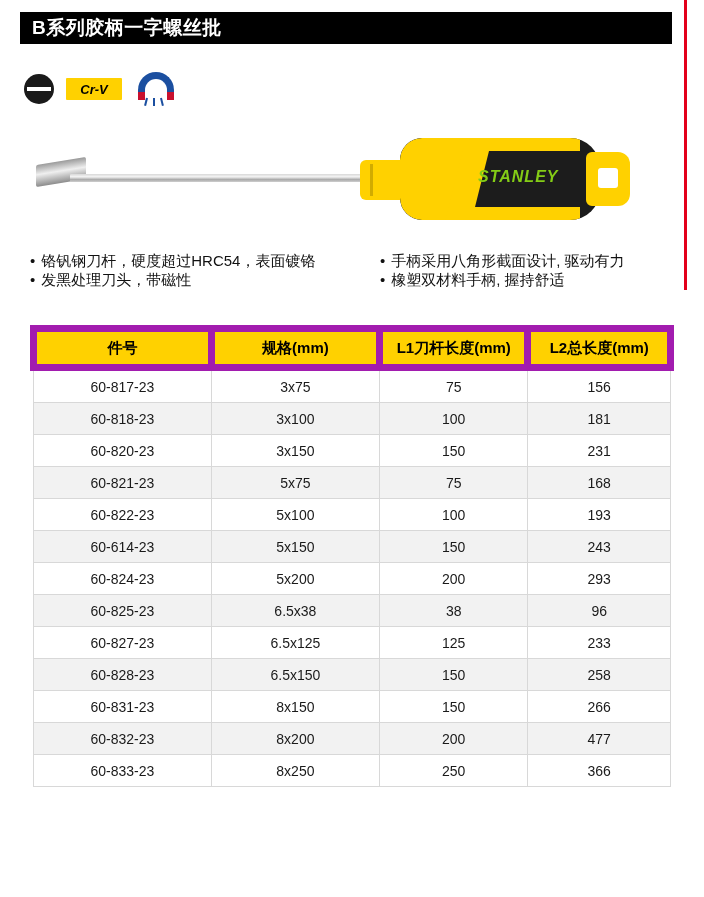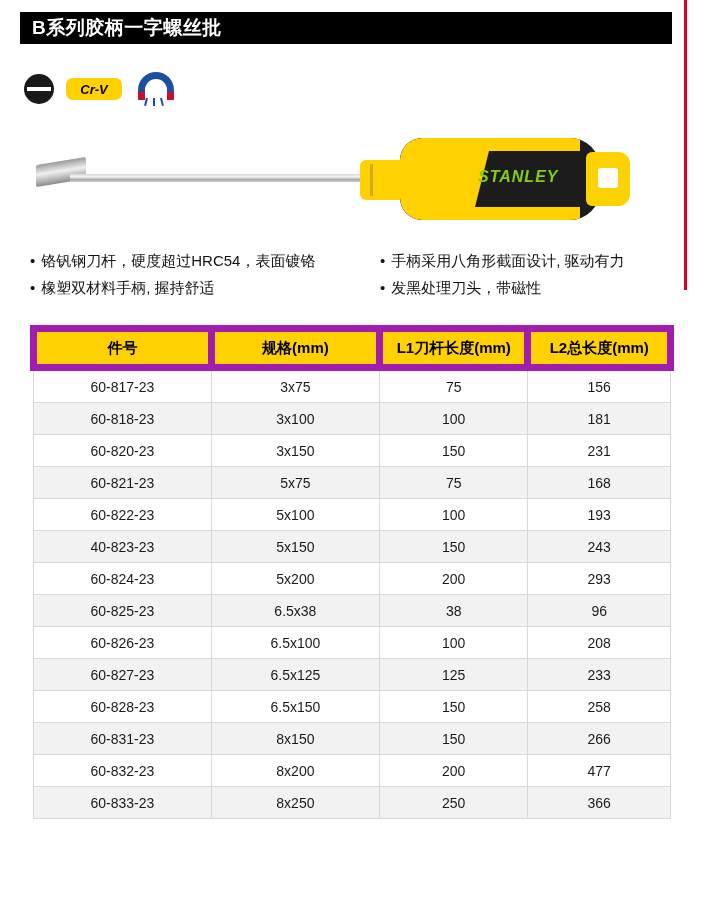--- a/index.html
+++ b/index.html
@@ -70,21 +70,21 @@
     left: 3px;
     top: 13px;
     width: 24px;
     height: 4px;
     background: #ffffff;
   }
   .crv-badge {
     width: 56px;
     height: 22px;
     background: #ffd100;
-    border-radius: 7px;
+    border-radius: 1px;
     display: flex;
     align-items: center;
     justify-content: center;
     font-size: 13px;
     font-weight: bold;
     font-style: italic;
     color: #000000;
   }
   .magnet-icon {
     width: 44px;
@@ -232,21 +232,20 @@
     border-radius: 3px;
   }
   
   .features {
     position: absolute;
     left: 30px;
     top: 252px;
     width: 648px;
     display: grid;
     grid-template-columns: 350px 300px;
-    row-gap: 8px;
     font-size: 15px;
     color: #111111;
   }
   .features .f {
     white-space: nowrap;
   }
   .features .f::before {
     content: "\2022";
     margin-right: 6px;
     font-size: 15px;
@@ -322,22 +321,22 @@
       <div class="ytop"></div>
       <div class="ybot"></div>
       <div class="brand">STANLEY</div>
     </div>
     <div class="sd-cap"></div>
   </div>
 
   <div class="features">
     <div class="f">铬钒钢刀杆，硬度超过HRC54，表面镀铬</div>
     <div class="f">手柄采用八角形截面设计, 驱动有力</div>
+    <div class="f">发黑处理刀头，带磁性</div>
     <div class="f">橡塑双材料手柄, 握持舒适</div>
-    <div class="f">发黑处理刀头，带磁性</div>
   </div>
 
   <table class="spec">
     <colgroup>
       <col class="c1">
         <col class="c2">
         <col class="c3">
         <col class="c4">
     </colgroup>
     <thead>
@@ -373,44 +372,38 @@
           <td>75</td>
           <td>168</td>
         </tr>
       <tr>
           <td>60-822-23</td>
           <td>5x100</td>
           <td>100</td>
           <td>193</td>
         </tr>
       <tr>
-          <td>40-823-23</td>
+          <td>60-614-23</td>
           <td>5x150</td>
           <td>150</td>
           <td>243</td>
         </tr>
       <tr>
           <td>60-824-23</td>
           <td>5x200</td>
           <td>200</td>
           <td>293</td>
         </tr>
       <tr>
           <td>60-825-23</td>
           <td>6.5x38</td>
           <td>38</td>
           <td>96</td>
         </tr>
       <tr>
-          <td>60-826-23</td>
-          <td>6.5x100</td>
-          <td>100</td>
-          <td>208</td>
-        </tr>
-      <tr>
           <td>60-827-23</td>
           <td>6.5x125</td>
           <td>125</td>
           <td>233</td>
         </tr>
       <tr>
           <td>60-828-23</td>
           <td>6.5x150</td>
           <td>150</td>
           <td>258</td>

